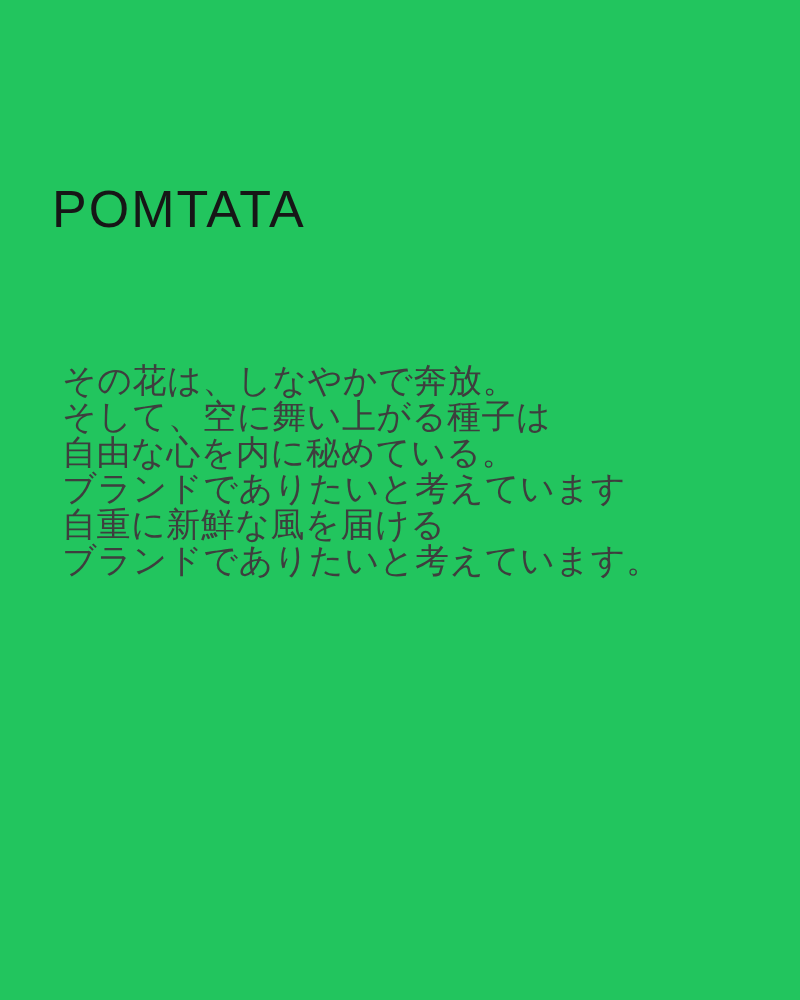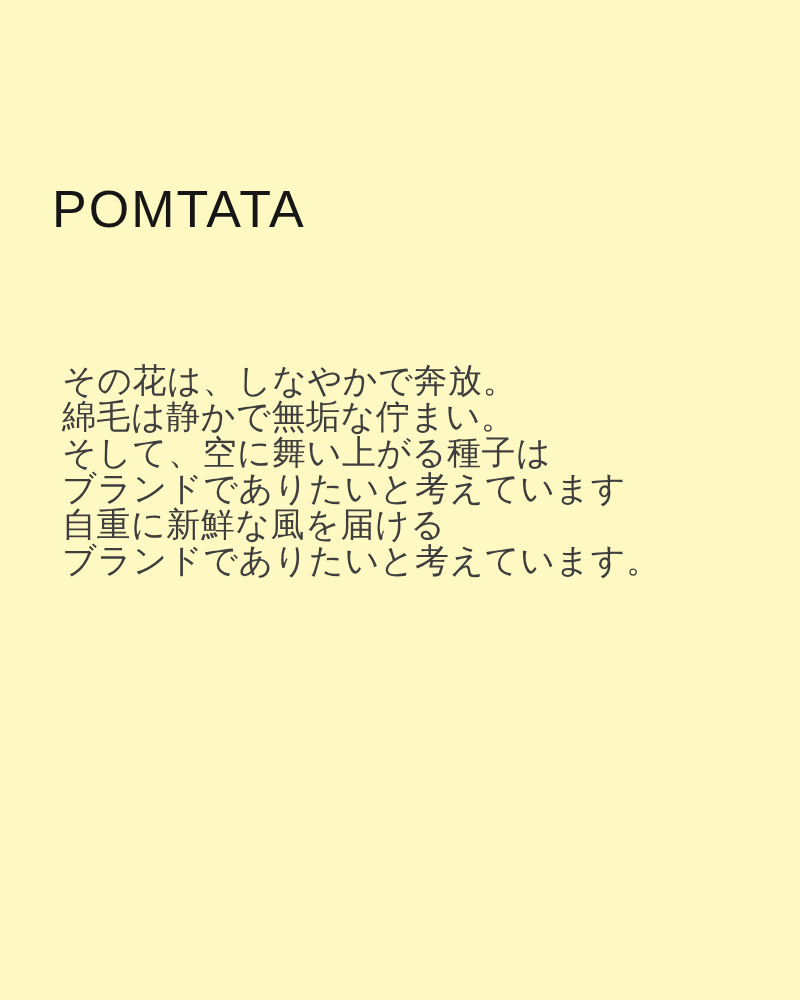--- a/index.html
+++ b/index.html
@@ -4,21 +4,21 @@
 <style>
   html, body {
     margin: 0;
     padding: 0;
     background: #ffffff;
   }
   .page {
     position: relative;
     width: 800px;
     height: 1000px;
-    background: #fef9c3;
+    background: #22c55e;
     overflow: hidden;
     font-family: "Liberation Sans", "DejaVu Sans", sans-serif;
   }
   .brand-title {
     position: absolute;
     left: 52px;
     top: 183px;
     margin: 0;
     font-family: "Liberation Sans", "DejaVu Sans", sans-serif;
     font-size: 52px;
@@ -43,19 +43,19 @@
   }
 </style>
 </head>
 <body>
 
 <div class="page">
   <h1 class="brand-title">POMTATA</h1>
 
   <div class="brand-statement">
     <div class="statement-line">その花は、しなやかで奔放。</div>
-    <div class="statement-line">綿毛は静かで無垢な佇まい。</div>
     <div class="statement-line">そして、空に舞い上がる種子は</div>
+    <div class="statement-line">自由な心を内に秘めている。</div>
     <div class="statement-line">ブランドでありたいと考えています</div>
     <div class="statement-line">自重に新鮮な風を届ける</div>
     <div class="statement-line">ブランドでありたいと考えています。</div>
   </div>
 </div>
 
 </body></html>

